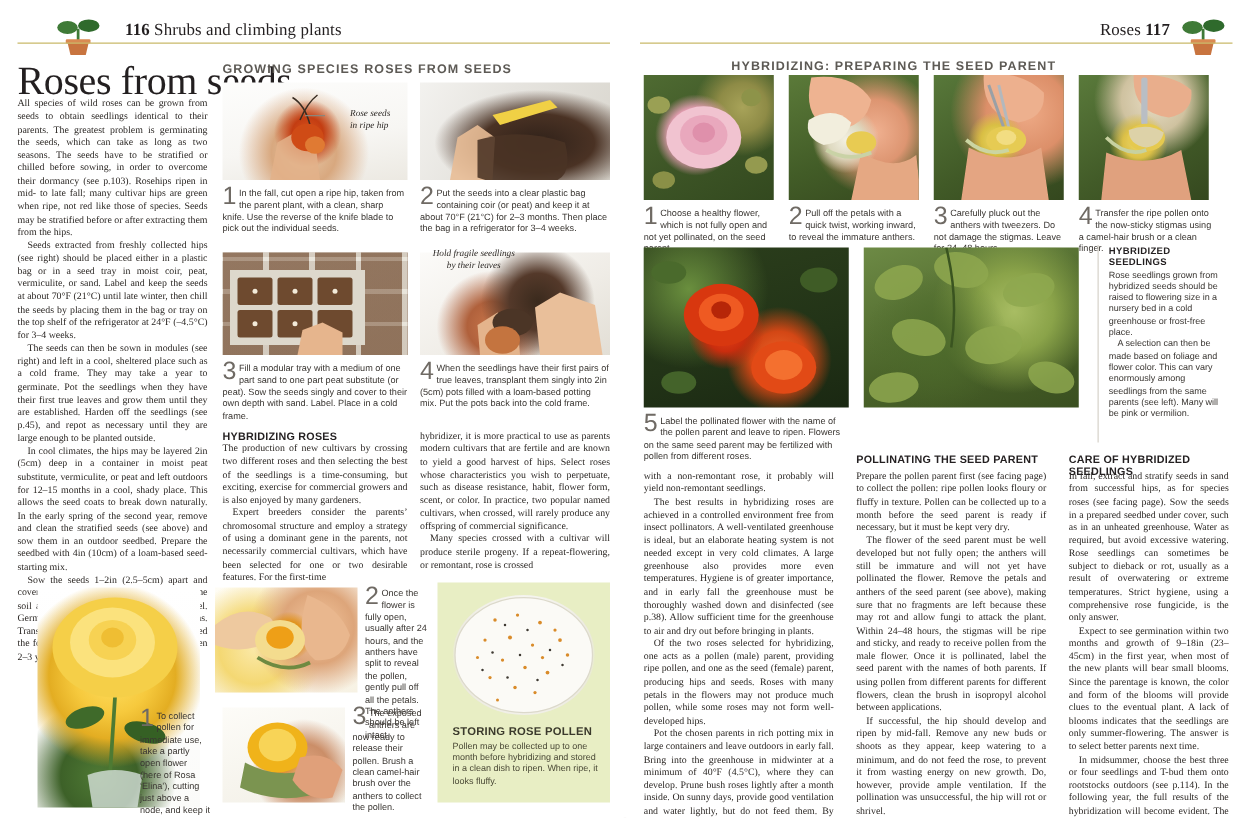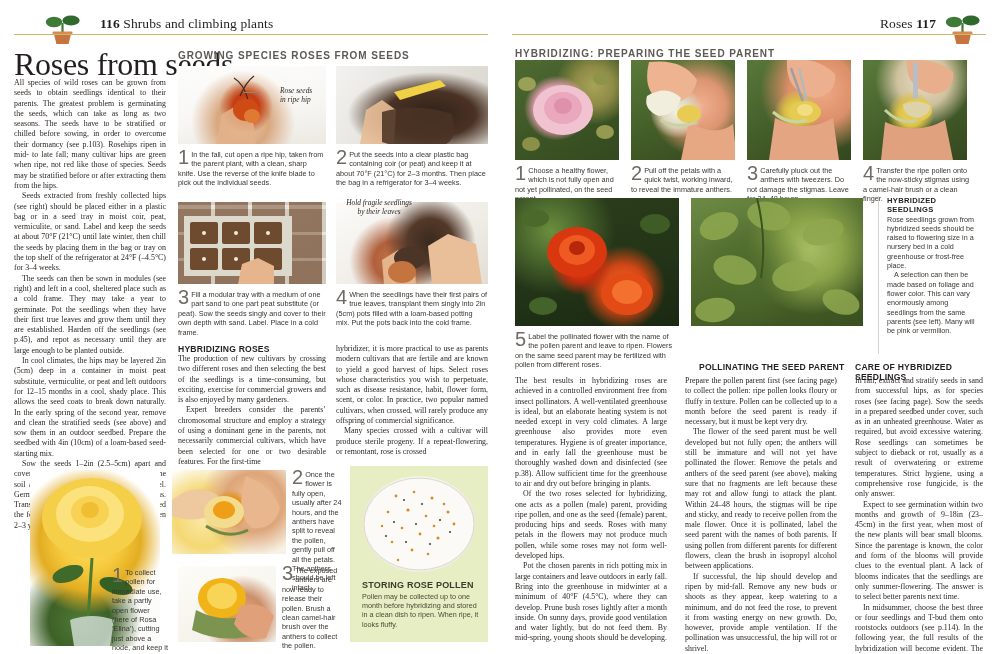--- a/index.html
+++ b/index.html
@@ -398,21 +398,21 @@
       <svg class="seedling sl-right" viewBox="0 0 42 34">
         <ellipse cx="12" cy="10" rx="8.2" ry="5.2" fill="#3f7a37"></ellipse>
         <ellipse cx="29" cy="8.5" rx="8.6" ry="5" fill="#2f6a2c"></ellipse>
         <path d="M20.5 30 L20.5 11" stroke="#3f7a37" stroke-width="2.2" fill="none"></path>
         <path d="M12 22 h17 l-2.4 10 h-12.2 z" fill="#c8743f"></path>
         <rect x="10.6" y="19.4" width="19.8" height="3.4" rx="1" fill="#d98a52"></rect>
       </svg>
       <div class="runhead-rule"></div>
     </div>
 
-    <div class="sec-head abs" style="left:15px; top:48px; width:400px;">Hybridizing: preparing the seed parent</div>
+    <div class="sec-head abs" style="left:15px; top:48px; width:400px;text-align:center;">Hybridizing: preparing the seed parent</div>
 
     <div class="photo ph-pinkrose abs" style="left:15px; top:60px; width:104px; height:100px;">
         <div class="photo-inner"></div>
       </div>
     <svg class="abs" style="left:15px; top:60px;" width="104" height="100">
       <ellipse cx="48" cy="50" rx="30" ry="25" fill="#f1c3d0"></ellipse>
       <ellipse cx="48" cy="48" rx="19" ry="16" fill="#e9a8bd"></ellipse>
       <ellipse cx="48" cy="46" rx="9" ry="8" fill="#df90ab"></ellipse>
       <ellipse cx="12" cy="24" rx="9" ry="7" fill="#9aa054"></ellipse>
       <ellipse cx="86" cy="18" rx="8" ry="7" fill="#8d9349"></ellipse>
@@ -511,26 +511,27 @@
     </div>
 
     <div class="side-rule abs" style="left:378px; top:196px; height:158px;"></div>
     <div class="side-note abs" style="left:387px; top:196px; width:92px;">
       <span class="h">Hybridized seedlings</span>
       <span>Rose seedlings grown from hybridized seeds should be raised to flowering size in a nursery bed in a cold greenhouse or frost-free place.</span>
       <span style="display:block; text-indent:7px;">A selection can then be made based on foliage and flower color. This can vary enormously among seedlings from the same parents (see left). Many will be pink or vermilion.</span>
     </div>
 
     <div class="body-col abs" style="left:15px; top:376px; width:152px;">
+      <p>with a non-remontant rose, it probably will yield non-remontant seedlings.</p>
       <p>The best results in hybridizing roses are achieved in a controlled environment free from insect pollinators. A well-ventilated greenhouse is ideal, but an elaborate heating system is not needed except in very cold climates. A large greenhouse also provides more even temperatures. Hygiene is of greater importance, and in early fall the greenhouse must be thoroughly washed down and disinfected (see p.38). Allow sufficient time for the greenhouse to air and dry out before bringing in plants.</p>
       <p>Of the two roses selected for hybridizing, one acts as a pollen (male) parent, providing ripe pollen, and one as the seed (female) parent, producing hips and seeds. Roses with many petals in the flowers may not produce much pollen, while some roses may not form well-developed hips.</p>
       <p>Pot the chosen parents in rich potting mix in large containers and leave outdoors in early fall. Bring into the greenhouse in midwinter at a minimum of 40°F (4.5°C), where they can develop. Prune bush roses lightly after a month inside. On sunny days, provide good ventilation and water lightly, but do not feed them. By mid-spring, young shoots should be developing.</p>
     </div>
 
-    <div class="sub-head abs" style="left:199px; top:362px; width:160px;">Pollinating the seed parent</div>
+    <div class="sub-head abs" style="left:185px; top:362px; width:160px;">Pollinating the seed parent</div>
     <div class="body-col abs" style="left:185px; top:376px; width:152px;">
       <p>Prepare the pollen parent first (see facing page) to collect the pollen: ripe pollen looks floury or fluffy in texture. Pollen can be collected up to a month before the seed parent is ready if necessary, but it must be kept very dry.</p>
       <p>The flower of the seed parent must be well developed but not fully open; the anthers will still be immature and will not yet have pollinated the flower. Remove the petals and anthers of the seed parent (see above), making sure that no fragments are left because these may rot and allow fungi to attack the plant. Within 24–48 hours, the stigmas will be ripe and sticky, and ready to receive pollen from the male flower. Once it is pollinated, label the seed parent with the names of both parents. If using pollen from different parents for different flowers, clean the brush in isopropyl alcohol between applications.</p>
       <p>If successful, the hip should develop and ripen by mid-fall. Remove any new buds or shoots as they appear, keep watering to a minimum, and do not feed the rose, to prevent it from wasting energy on new growth. Do, however, provide ample ventilation. If the pollination was unsuccessful, the hip will rot or shrivel.</p>
     </div>
 
     <div class="sub-head abs" style="left:355px; top:362px; width:130px;">Care of hybridized seedlings</div>
     <div class="body-col abs" style="left:355px; top:376px; width:128px;">
       <p>In fall, extract and stratify seeds in sand from successful hips, as for species roses (see facing page). Sow the seeds in a prepared seedbed under cover, such as in an unheated greenhouse. Water as required, but avoid excessive watering. Rose seedlings can sometimes be subject to dieback or rot, usually as a result of overwatering or extreme temperatures. Strict hygiene, using a comprehensive rose fungicide, is the only answer.</p>
       <p>Expect to see germination within two months and growth of 9–18in (23–45cm) in the first year, when most of the new plants will bear small blooms. Since the parentage is known, the color and form of the blooms will provide clues to the eventual plant. A lack of blooms indicates that the seedlings are only summer-flowering. The answer is to select better parents next time.</p>

